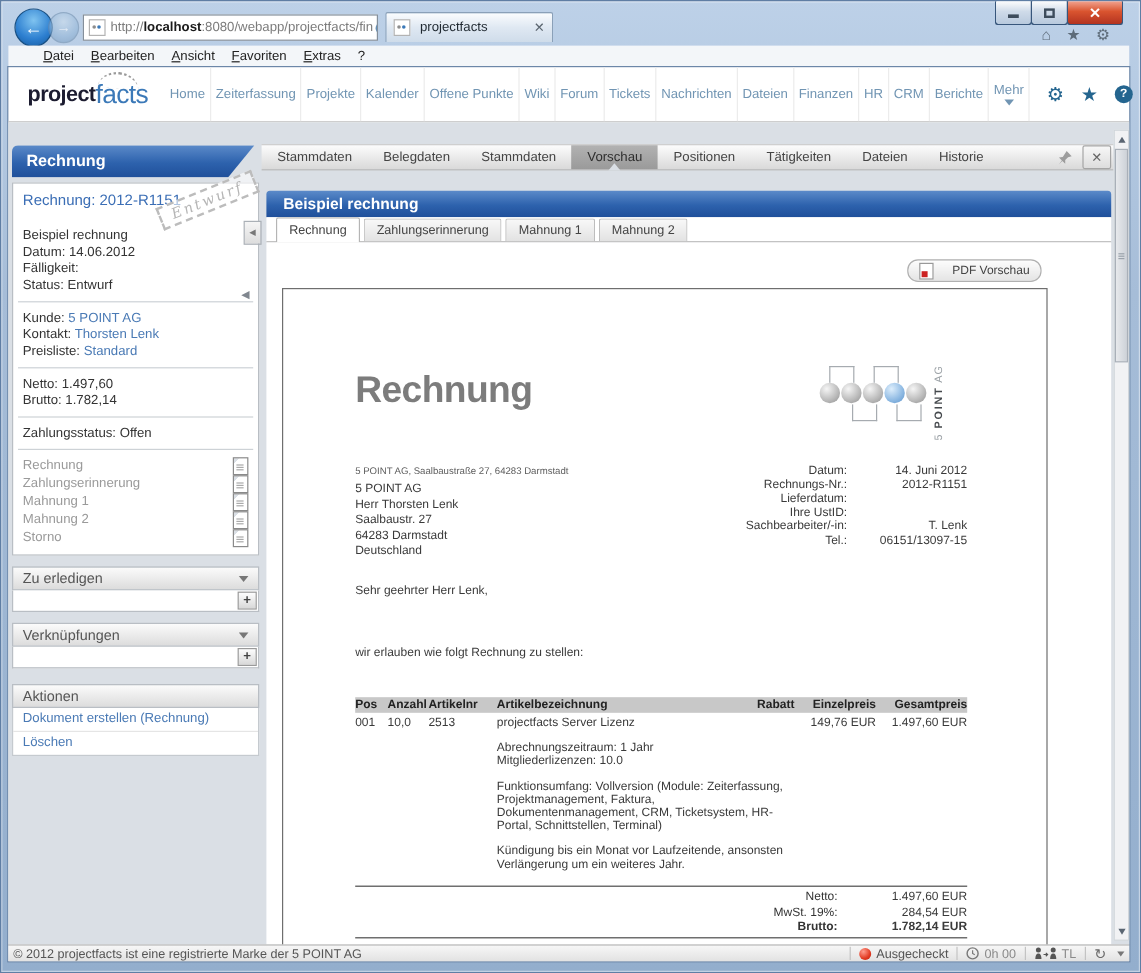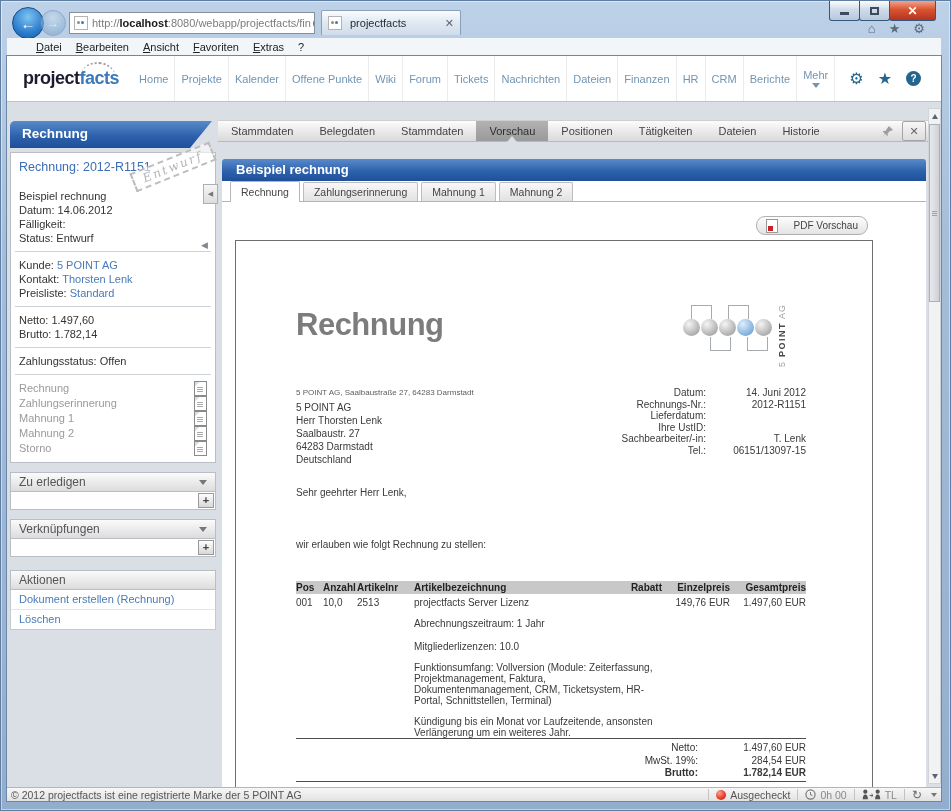--- a/index.html
+++ b/index.html
@@ -35,21 +35,21 @@
   .maxbox{width:9px;height:8px;border:2px solid #3d4c5c;box-sizing:border-box;background:transparent}
   .menustrip{position:absolute;top:38px;left:7px;right:10px;height:18px;background:#f3f6f9;border-bottom:1px solid #e0e4e9;display:flex;align-items:center;padding-left:22px;font-size:11px;color:#222}
   .menustrip span{display:inline-block;padding:0 7px}
   .menustrip span::first-letter{text-decoration:underline}
   .cmdicons{position:absolute;top:21px;right:26px;display:flex;gap:13px;color:#5d6b79;font-size:13px}
   
   .app{position:absolute;top:56px;left:7px;right:10px;bottom:10px;background:#fff;box-shadow:0 0 0 1px #6c87a8}
   .pfnav{position:relative;height:45px;border-bottom:1px solid #c3c3c3;display:flex;align-items:stretch}
   .logo{flex:0 0 auto;display:flex;align-items:center;padding:0 14px 0 16px;position:relative}
   .logo b{font-size:18px;color:#1c1c30;letter-spacing:-.5px}
-  .logo i{font-size:18px;font-style:normal;font-weight:bold;color:#3b79b8;letter-spacing:-.5px;position:relative}
+  .logo i{font-size:22px;font-style:normal;font-weight:normal;color:#3b79b8;letter-spacing:-.5px;position:relative}
   .logo i::before{content:'';position:absolute;top:-6px;left:2px;width:34px;height:12px;border-top:2px dotted #9a9a9a;border-radius:50% / 100% 100% 0 0;transform:rotate(6deg)}
   .navitems{flex:1;display:flex}
   .navitems .ni{flex:1 1 auto;display:flex;align-items:center;justify-content:center;font-size:11px;color:#7195b3;border-left:1px solid #ececec;white-space:nowrap;padding:0 4px}
   .navitems .ni:first-child{border-left:none}
   .ni.mehr{flex-direction:column;justify-content:center;line-height:11px}
   .mehr-caret{width:0;height:0;border-left:4px solid transparent;border-right:4px solid transparent;border-top:5px solid #7195b3;margin-top:2px}
   .navicons{flex:0 0 auto;display:flex;align-items:center;gap:14px;padding:0 20px 0 14px;border-left:1px solid #ececec}
   .gear,.star{font-size:16px;color:#24658f}
   .help{width:15px;height:15px;border-radius:50%;background:#24658f;color:#fff;font-size:10px;font-weight:bold;display:flex;align-items:center;justify-content:center}
   
@@ -203,20 +203,21 @@
 
 <div class="app">
 
   <div class="pfnav">
     <div class="logo">
       <b>project</b>
         <i>facts</i>
     </div>
     <div class="navitems">
       <span class="ni">Home</span>
+      <span class="ni">Zeiterfassung</span>
       <span class="ni">Projekte</span>
       <span class="ni">Kalender</span>
       <span class="ni">Offene Punkte</span>
       <span class="ni">Wiki</span>
       <span class="ni">Forum</span>
       <span class="ni">Tickets</span>
       <span class="ni">Nachrichten</span>
       <span class="ni">Dateien</span>
       <span class="ni">Finanzen</span>
       <span class="ni">HR</span>
@@ -414,21 +415,21 @@
             <div class="trow">
               <span class="c-pos">001</span>
               <span class="c-anz">10,0</span>
               <span class="c-art">2513</span>
               <span class="c-bez">projectfacts Server Lizenz</span>
               <span class="c-rab"></span>
               <span class="c-einz">149,76 EUR</span>
               <span class="c-ges">1.497,60 EUR</span>
             </div>
             <div class="tdetails">
-              <p style="margin-bottom:12px">Abrechnungszeitraum: 1 Jahr</p>
+              <p style="margin-bottom:0">Abrechnungszeitraum: 1 Jahr</p>
               <p>Mitgliederlizenzen: 10.0</p>
               <p>Funktionsumfang: Vollversion (Module: Zeiterfassung, Projektmanagement, Faktura,  Dokumentenmanagement, CRM, Ticketsystem, HR-Portal, Schnittstellen, Terminal)</p>
               <p>Kündigung bis ein Monat vor Laufzeitende, ansonsten Verlängerung um ein weiteres Jahr.</p>
             </div>
           </div>
 
           <div class="hr1"></div>
           <div class="totals">
             <div class="trow2">
                 <span class="tl">Netto:</span>

